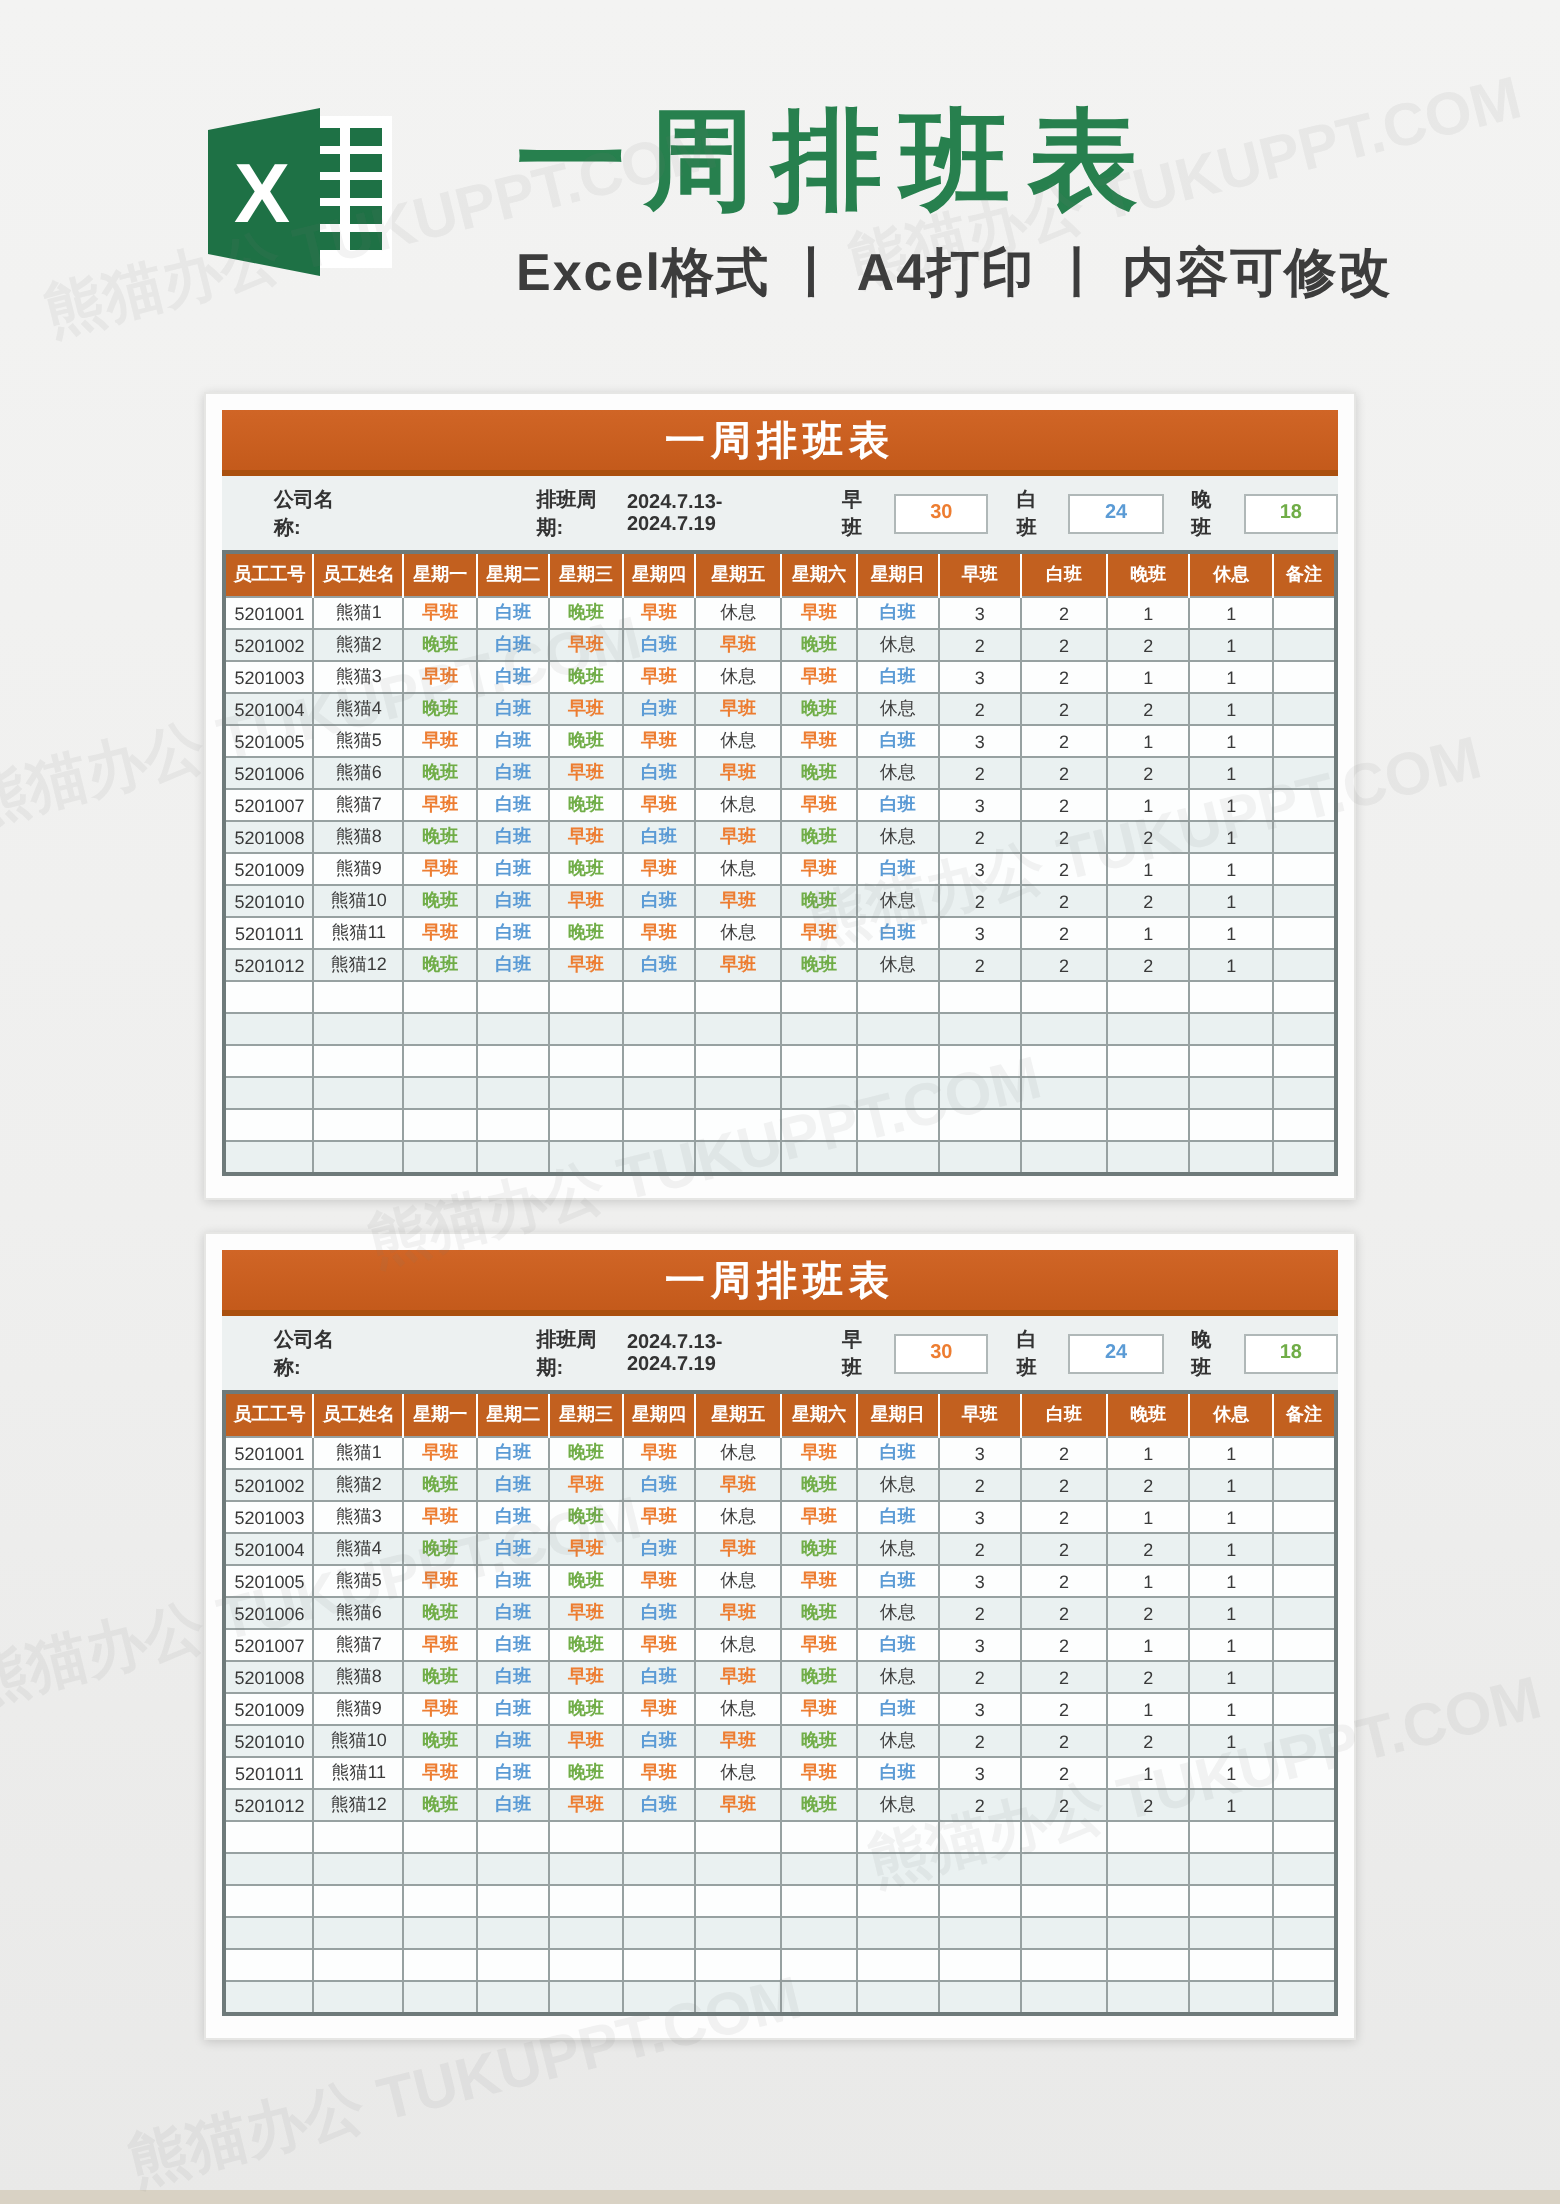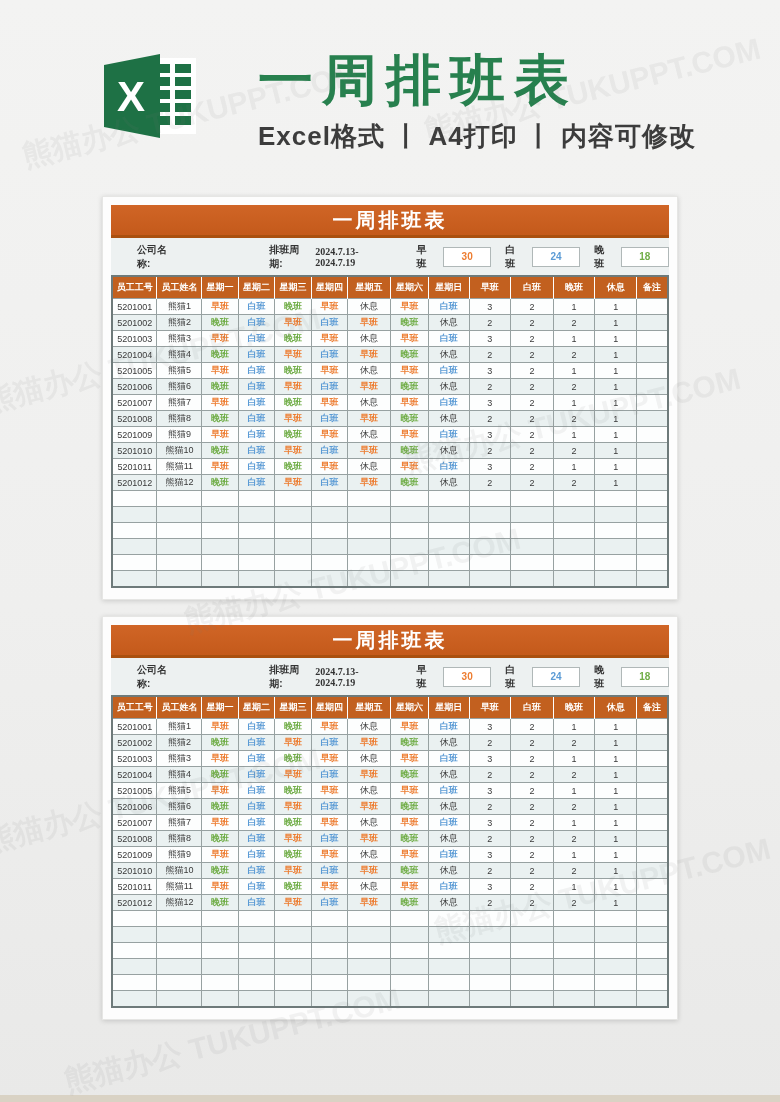--- a/index.html
+++ b/index.html
@@ -27,21 +27,21 @@
     border-bottom:3px solid #aa500f; box-sizing:border-box;
     color:#fff; font-size:20px; font-weight:bold; letter-spacing:3px;
     display:flex; align-items:center; justify-content:center;
   }
   .info {
     height:37px; background:#edf1f1; display:flex; align-items:center;
     font-size:10px; font-weight:bold; color:#333;
   }
   .company-label { margin-left:26px; }
   .period-label  { margin-left:92px; }
-  .period-value  { margin-left:6px;font-family:Liberation Serif, serif; }
+  .period-value  { margin-left:6px; }
   .sum-label     { margin-left:14px; }
   .sum-label.first { margin-left:24px; }
   .sum-box {
     margin-left:8px; width:52px; height:20px; box-sizing:border-box;
     background:#fff; border:1px solid #b0b8b8;
     display:flex; align-items:center; justify-content:center; font-weight:bold; font-size:10px;
   }
   
   table { width:100%; border-collapse:collapse; table-layout:fixed; border:2px solid #6e7a7a; }
   thead th {

